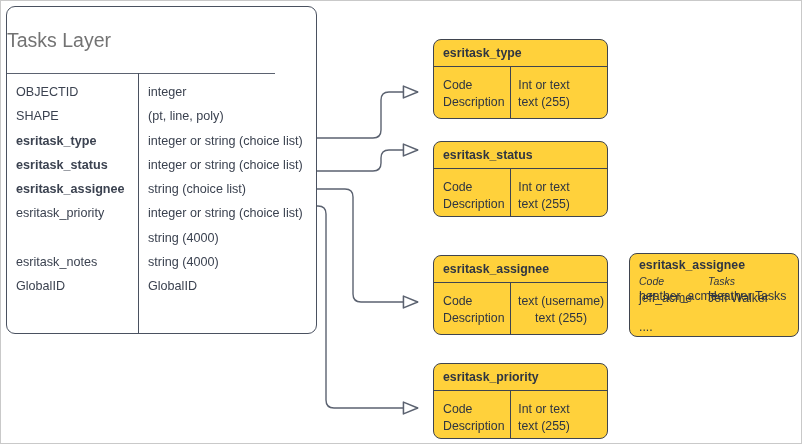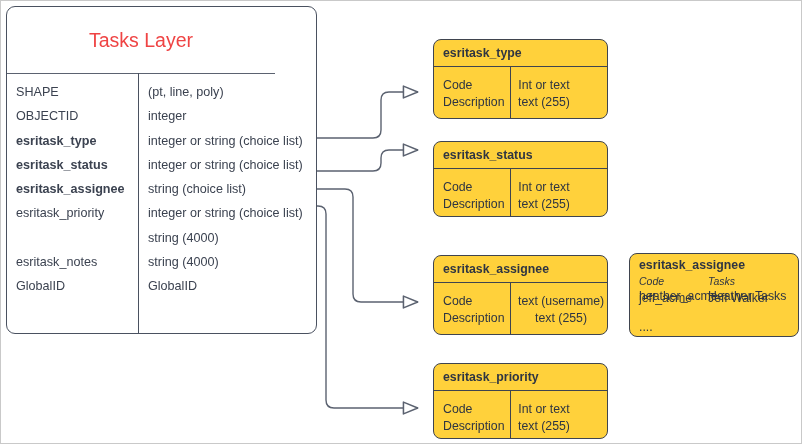--- a/index.html
+++ b/index.html
@@ -45,23 +45,22 @@
     border: 1.6px solid #4a5160;
     border-radius: 9px;
   }
   .entity-title {
     position: absolute;
     left: 0;
     top: 0;
     width: 268px;
     height: 66px;
     line-height: 66px;
-    text-align: center;
     font-size: 19.5px;
-    color: #ef4444;
+    color: #737373;
     border-bottom: 1.8px solid #5b6270;
     white-space: nowrap;
   }
   .entity-vrule {
     position: absolute;
     left: 131px;
     top: 66px;
     width: 0;
     height: 260px;
     border-left: 1.6px solid #4a5160;
@@ -202,26 +201,26 @@
       <path d="M 316 205 L 317 205 Q 325 205 325 213 L 325 399 Q 325 407 333 407 L 417 407" marker-end="url(#arrowOpen)"></path>
     </g>
   </svg>
 
   <div class="entity">
     <div class="entity-title">Tasks Layer</div>
     <div class="entity-vrule"></div>
 
     <div class="rows">
       <div class="row">
+        <span class="fname">OBJECTID</span>
+        <span class="ftype">integer</span>
+      </div>
+      <div class="row">
         <span class="fname">SHAPE</span>
         <span class="ftype">(pt, line, poly)</span>
-      </div>
-      <div class="row">
-        <span class="fname">OBJECTID</span>
-        <span class="ftype">integer</span>
       </div>
       <div class="row strong">
         <span class="fname">esritask_type</span>
         <span class="ftype">integer or string (choice list)</span>
       </div>
       <div class="row strong">
         <span class="fname">esritask_status</span>
         <span class="ftype">integer or string (choice list)</span>
       </div>
       <div class="row strong">

